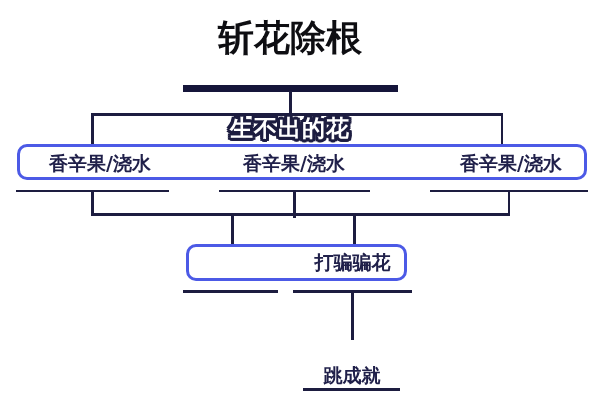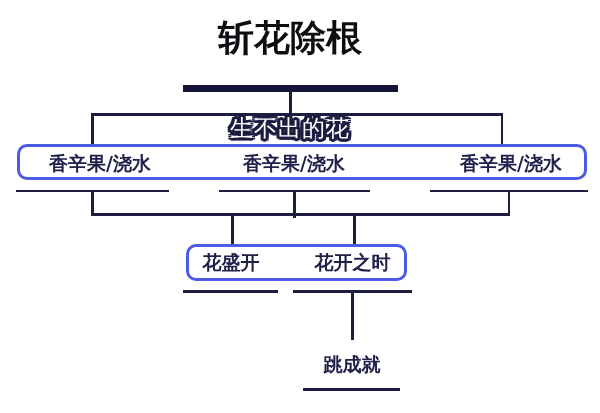--- a/index.html
+++ b/index.html
@@ -43,21 +43,21 @@
     font-weight: 700;
     color: #20204a;
     line-height: 26px;
     white-space: nowrap;
     z-index: 4;
   }
   .branch-label {
     position: absolute;
     transform: translateX(-50%);
     font-size: 23px;
-    font-weight: 400;
+    font-weight: 700;
     color: #ffffff;
     letter-spacing: 1px;
     line-height: 26px;
     white-space: nowrap;
     z-index: 5;
     text-shadow:
       -3px 0 0 #1d1d40, 3px 0 0 #1d1d40, 0 -3px 0 #1d1d40, 0 3px 0 #1d1d40,
       -2px -2px 0 #1d1d40, 2px -2px 0 #1d1d40, -2px 2px 0 #1d1d40, 2px 2px 0 #1d1d40,
       -3px -2px 0 #1d1d40, 3px 2px 0 #1d1d40, -3px 2px 0 #1d1d40, 3px -2px 0 #1d1d40,
       -1px -3px 0 #1d1d40, 1px 3px 0 #1d1d40, 1px -3px 0 #1d1d40, -1px 3px 0 #1d1d40;
@@ -103,24 +103,23 @@
   <div class="vline" style="left:293px; top:190px; height:28px;"></div>
   <div class="vline" style="left:507.5px; top:190px; height:25px;"></div>
 
   <div class="hline" style="left:91px; top:213px; width:419px;"></div>
   <div class="vline" style="left:231px; top:213px; height:31px;"></div>
   <div class="vline" style="left:353px; top:213px; height:31px;"></div>
 
 
   <div class="boundary" style="left:186px; top:243.5px; width:221px; height:37px;"></div>
 
-  <div class="node-text" style="left:231px; top:249px;">花盛开</div>
-  <div class="node-text" style="left:352.5px; top:249px;">花开之时</div>
+  <div class="node-text" style="left:352.5px; top:249px;">打骗骗花</div>
 
   <div class="hline" style="left:183px; top:290px; width:95px;"></div>
   <div class="hline" style="left:293px; top:290px; width:119px;"></div>
 
   <div class="vline" style="left:351px; top:290px; height:50px;"></div>
 
-  <div class="node-text" style="left:352px; top:351px;">跳成就</div>
+  <div class="node-text" style="left:352px; top:362px;">跳成就</div>
   <div class="hline" style="left:303px; top:388px; width:97px;"></div>
 
 </div>
 
 </body></html>

